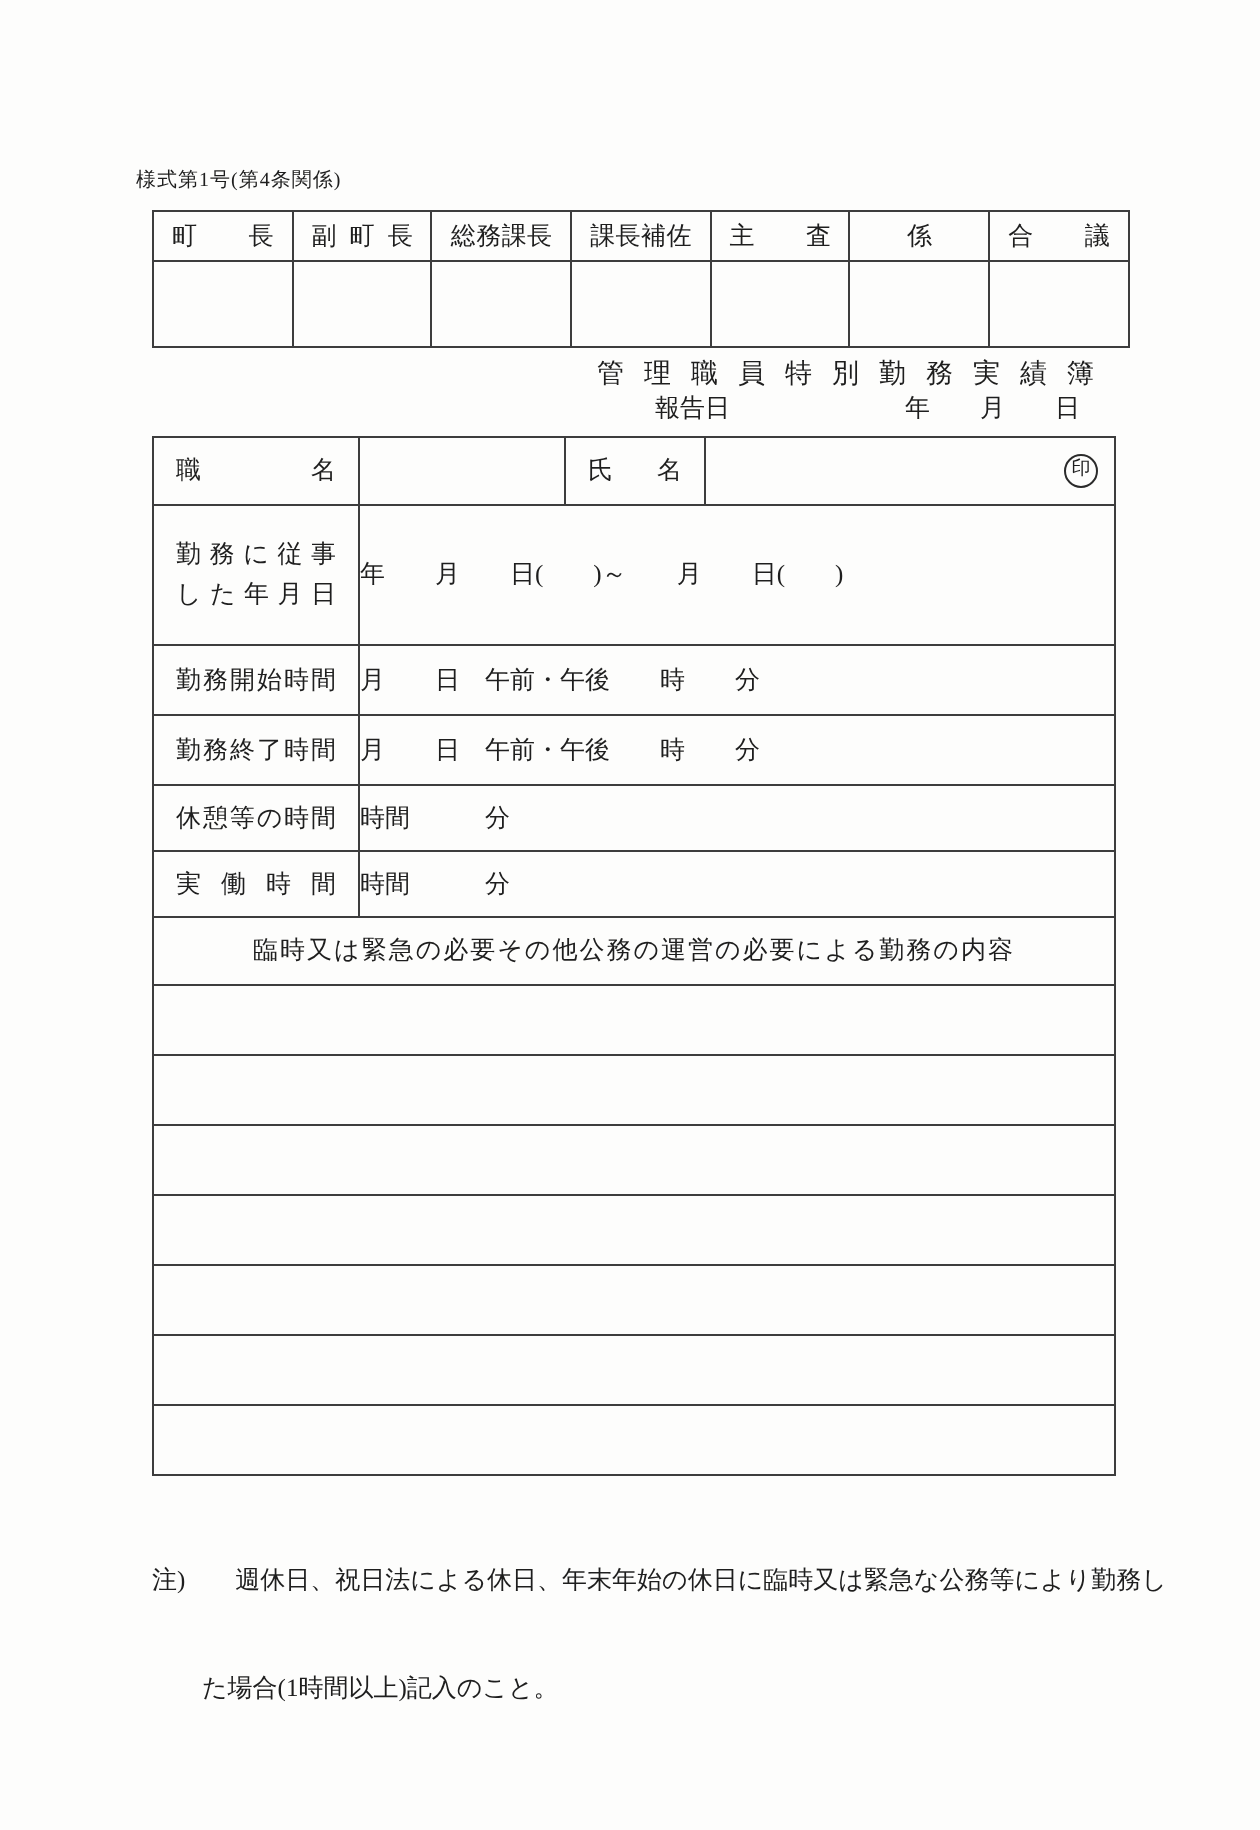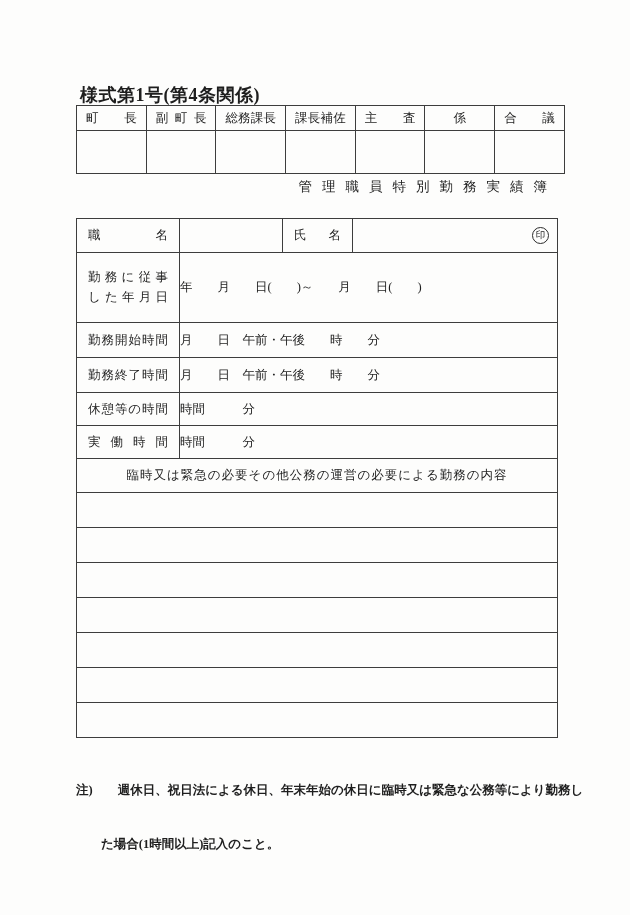--- a/index.html
+++ b/index.html
@@ -6,22 +6,22 @@
   body {
     width:630px; height:915px;
     background:#fdfdfc;
     font-family:"Liberation Serif","DejaVu Serif",serif;
     color:#1e1e1e;
     -webkit-font-smoothing:antialiased;
   }
   .page { position:relative; width:630px; height:915px; overflow:hidden; }
 
   .form-code {
-    position:absolute; left:80px; top:83px;
-    font-size:18px; letter-spacing:0.5px;font-weight:bold;
+    position:absolute; left:68px; top:83px;
+    font-size:10px; letter-spacing:0.5px;
   }
 
   table { border-collapse:collapse; table-layout:fixed; }
   td { border:1px solid #3d3d3d; font-size:12.5px; vertical-align:middle; padding:0; }
 
   
   .approval-table { position:absolute; left:76px; top:105px; width:481px; }
   .approval-table td { width:68.7px; }
   .approval-header-row td { height:24px; }
   .approval-blank-row td { height:42px; }
@@ -57,21 +57,21 @@
 
   .seal-cell { text-align:right; }
   .seal {
     display:inline-block; width:15px; height:15px; margin-right:8px;
     border:1px solid #2b2b2b; border-radius:50%;
     font-size:9.5px; line-height:15px; text-align:center; vertical-align:middle;
   }
 
   .note {
     position:absolute; left:76px; top:745px; width:505px;
-    font-size:12.5px; line-height:18px; white-space:pre;font-weight:bold;
+    font-size:12.5px; line-height:18px; white-space:pre;
   }
 </style>
 </head>
 <body>
 
 <div class="page">
 
   <div class="form-code">様式第1号(第4条関係)</div>
 
   <table class="approval-table">
@@ -130,20 +130,21 @@
       <td></td>
       <td></td>
       <td></td>
       <td></td>
       <td></td>
     </tr>
   </tbody>
     </table>
 
   <div class="doc-title">管理職員特別勤務実績簿</div>
+  <div class="report-date">報告日　　　　　　　年　　月　　日</div>
 
   <table class="main-table">
     <colgroup>
       <col style="width:103px">
         <col style="width:103px">
         <col style="width:70px">
         <col style="width:205px">
     </colgroup>
     <tbody>
         <tr class="r1">

